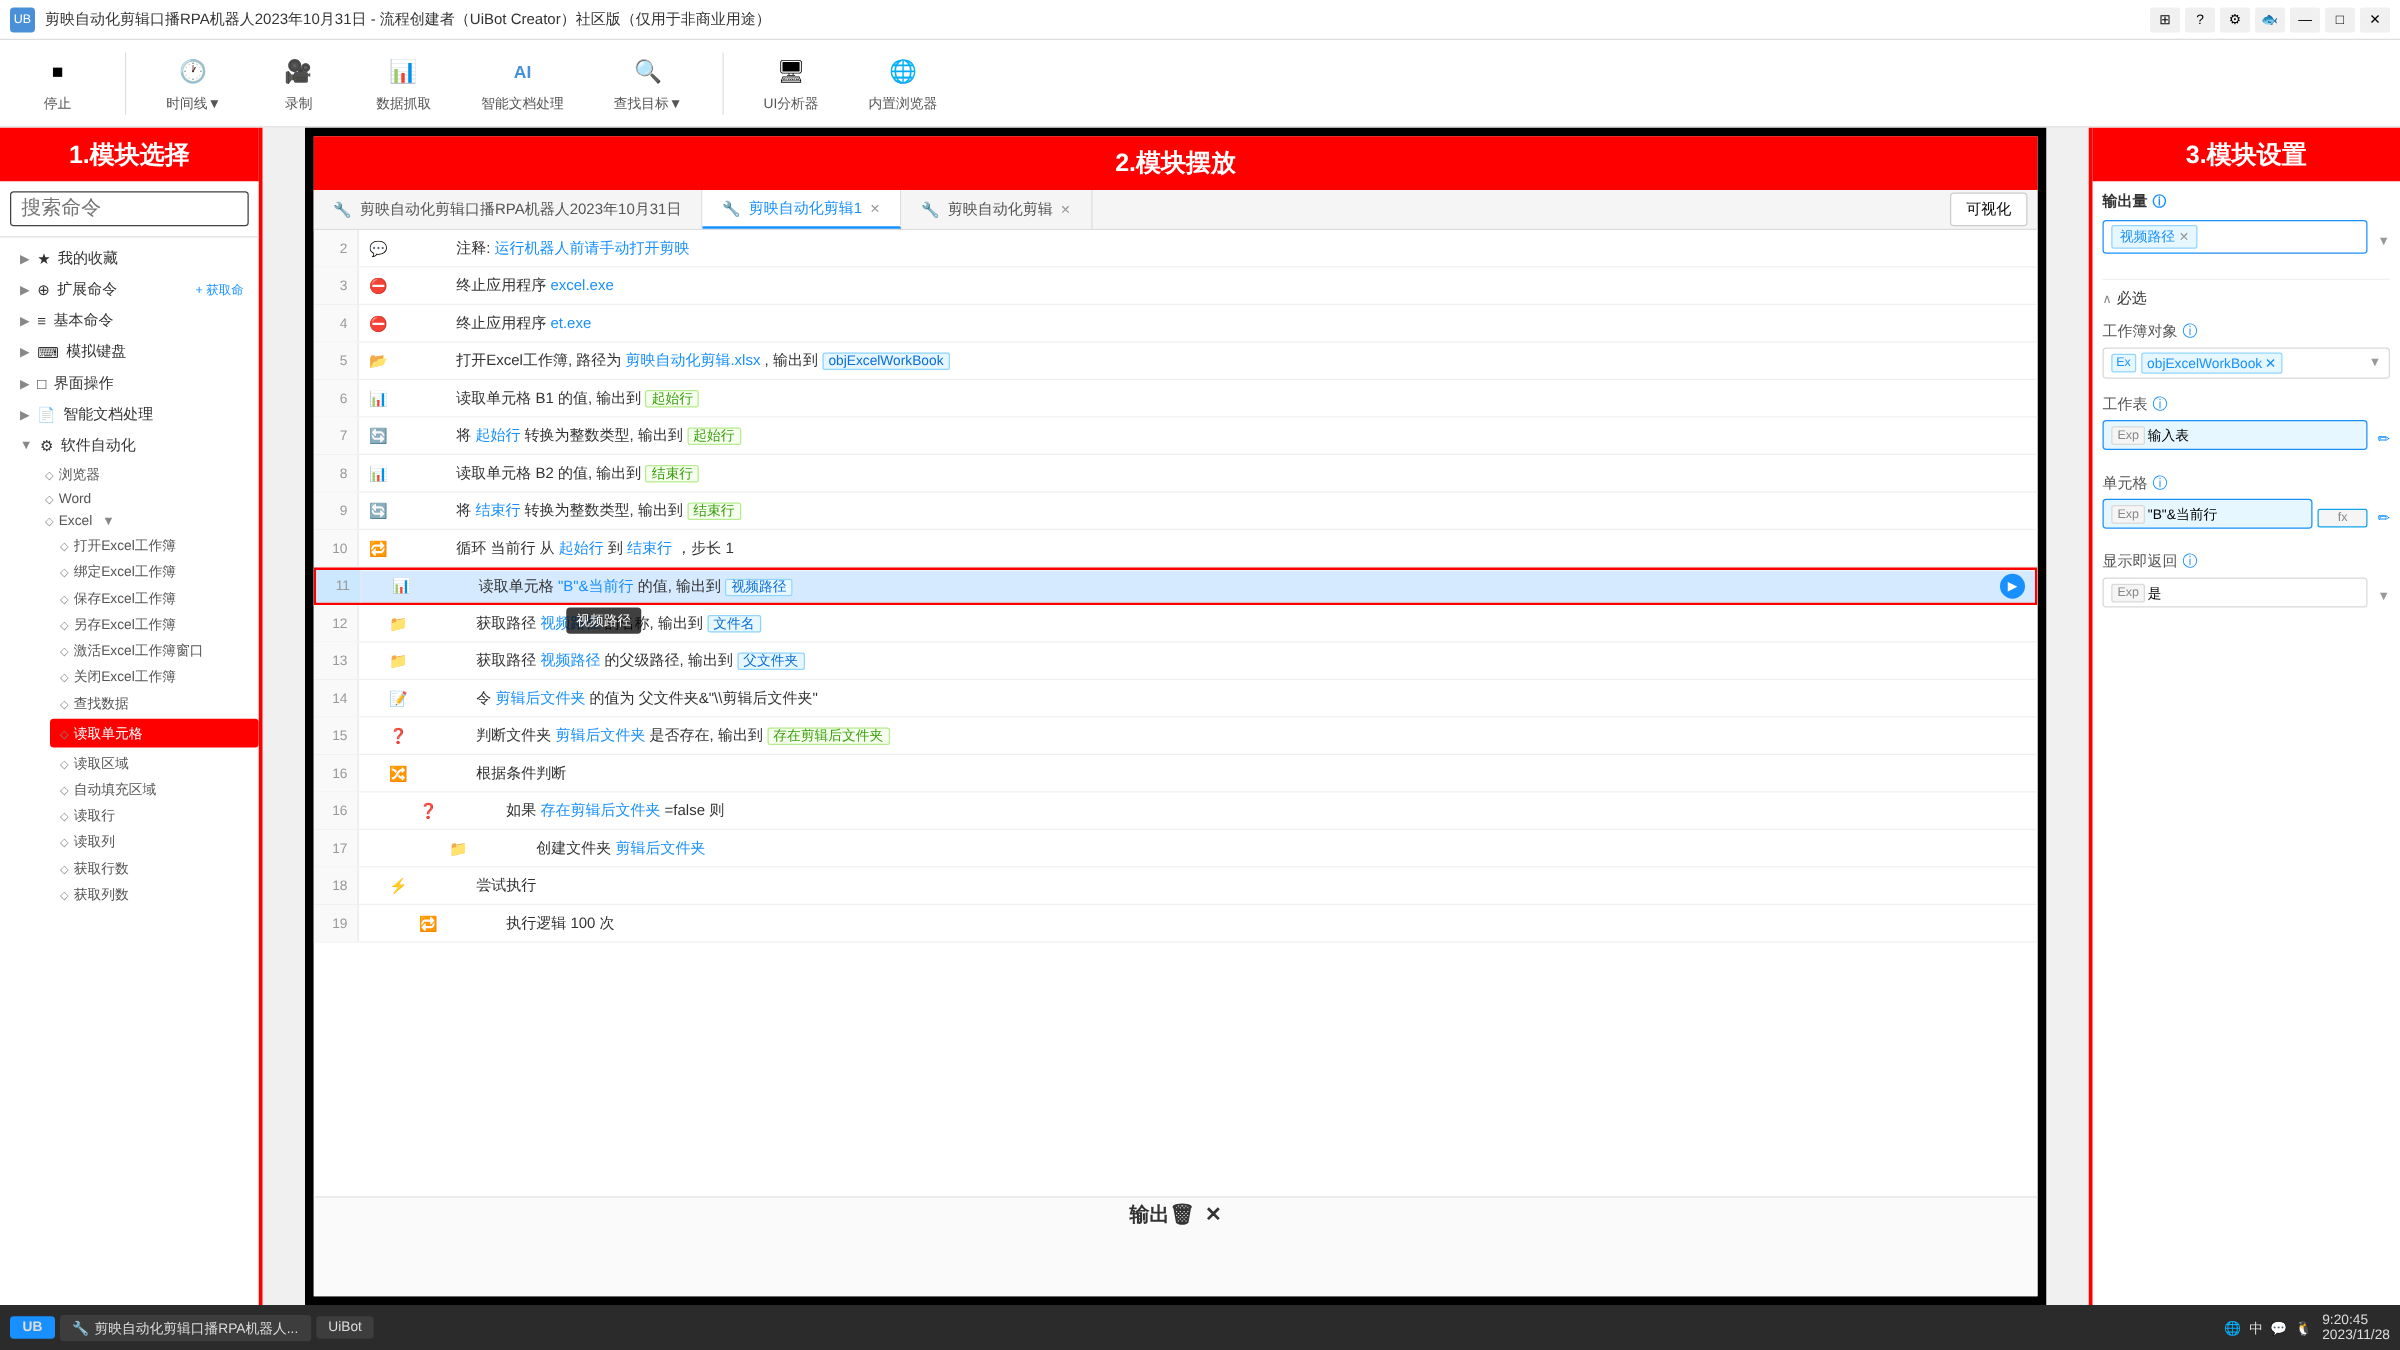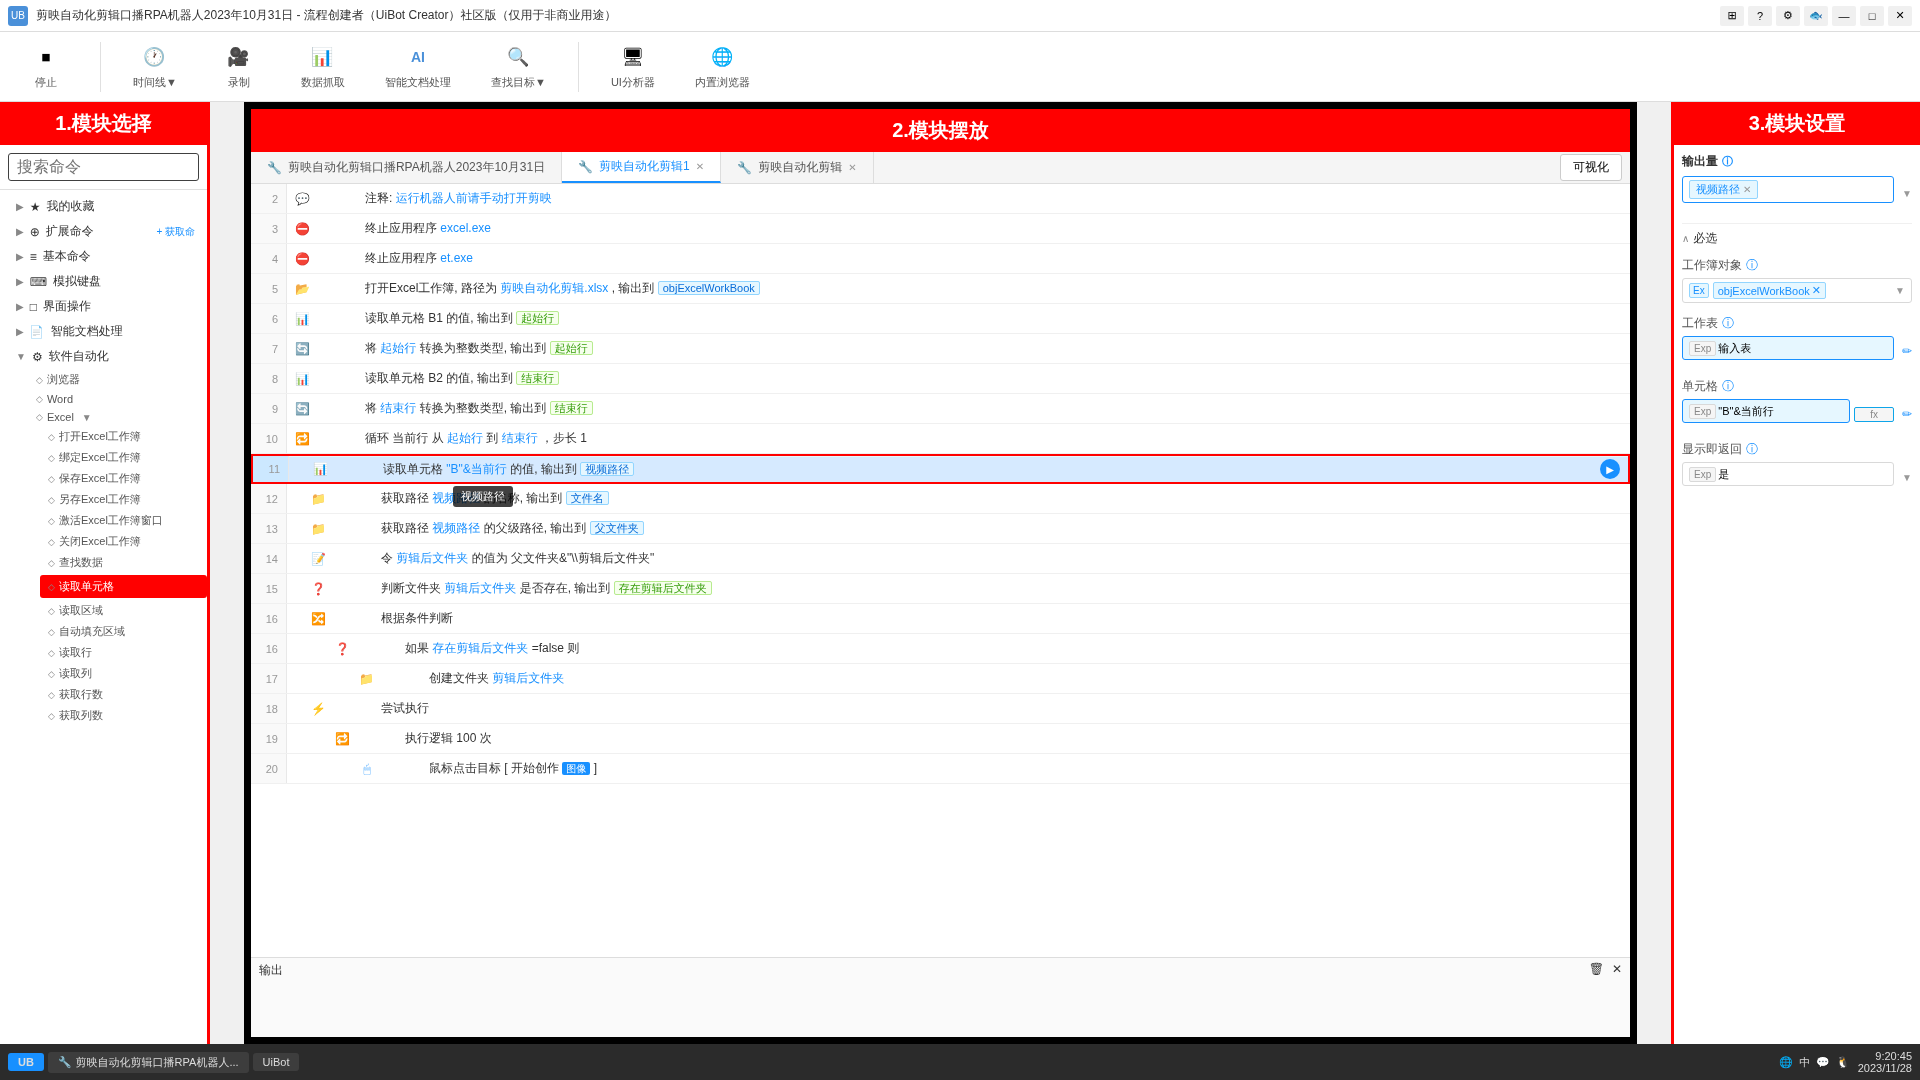--- a/index.html
+++ b/index.html
@@ -55,21 +55,21 @@
     .line-indent-2 { padding-left: 48px; }
     .line-indent-3 { padding-left: 72px; }
 
     .selected-line { background: #e6f7ff !important; border: 2px solid #ff0000; }
     .selected-line .line-content { background: #cce8ff; }
 
     .play-btn { position: absolute; right: 8px; width: 20px; height: 20px; background: #1890ff; border-radius: 50%; display: flex; align-items: center; justify-content: center; color: white; font-size: 10px; cursor: pointer; }
 
     
     .output-panel { height: 80px; border-top: 1px solid #ddd; padding: 4px 8px; background: #fafafa; flex-shrink: 0; }
-    .output-label { font-size: 12px; color: #333; margin-bottom: 4px; display: flex; justify-content: space-between; }
+    .output-label { font-size: 16px; color: #333; margin-bottom: 4px; display: flex; justify-content: center; font-weight: bold; }
     .output-icons { display: flex; gap: 8px; }
 
     
     .right-panel { width: 249px; background: #fff; border-left: 3px solid #ff0000; display: flex; flex-direction: column; flex-shrink: 0; }
     .right-panel-header { background: #ff0000; color: white; font-size: 20px; font-weight: bold; padding: 8px 12px; text-align: center; }
     .right-content { padding: 8px; flex: 1; overflow-y: auto; }
     .right-section { margin-bottom: 12px; }
     .right-section-title { font-size: 12px; color: #333; font-weight: bold; margin-bottom: 6px; display: flex; align-items: center; gap: 4px; }
     .right-section-title .info-icon { color: #1890ff; font-size: 11px; }
     .right-label { font-size: 12px; color: #555; margin-bottom: 4px; display: flex; align-items: center; gap: 4px; }
@@ -88,21 +88,21 @@
     .collapse-section { margin-bottom: 8px; }
     .collapse-header { display: flex; align-items: center; gap: 4px; font-size: 12px; color: #333; cursor: pointer; padding: 2px 0; }
     .collapse-arrow { font-size: 10px; color: #888; }
 
     
     .taskbar { height: 36px; background: #2b2b2b; display: flex; align-items: center; padding: 0 8px; gap: 4px; flex-shrink: 0; }
     .taskbar-item { padding: 3px 10px; background: #3d3d3d; border-radius: 3px; color: #ddd; font-size: 11px; cursor: pointer; display: flex; align-items: center; gap: 4px; }
     .taskbar-item.active { background: #1890ff; }
     .taskbar-right { margin-left: auto; display: flex; align-items: center; gap: 8px; color: #ddd; font-size: 11px; }
     .sys-tray { display: flex; align-items: center; gap: 6px; }
-    .time-display { text-align: right; }
+    .time-display { text-align: left; }
 
     .section-divider { height: 1px; background: #f0f0f0; margin: 4px 0; }
 
     .line-badge { background: #1890ff; color: white; font-size: 10px; padding: 1px 4px; border-radius: 2px; }
     .var-tag-blue { background: #e6f7ff; border: 1px solid #91d5ff; border-radius: 2px; padding: 0 4px; font-size: 11px; color: #096dd9; }
     .code-line:nth-child(11) .tooltip-popup { display: block; }
 
     .tooltip-popup { position: absolute; top: 30px; left: 200px; background: rgba(0,0,0,0.75); color: white; padding: 3px 8px; border-radius: 3px; font-size: 11px; z-index: 99; white-space: nowrap; }
 
     .exp-label { font-size: 10px; color: #888; padding: 1px 4px; border: 1px solid #d9d9d9; border-radius: 2px; background: #f5f5f5; margin-right: 2px; }
@@ -434,27 +434,20 @@
       </div>
 
       <div class="code-line">
         <div class="line-num">19</div>
         <div class="line-content line-indent-2">
           <span class="line-icon" style="color:#1890ff;">🔁</span>
           <span class="line-text">执行逻辑 100 次</span>
         </div>
       </div>
 
-      <div class="code-line">
-        <div class="line-num">20</div>
-        <div class="line-content line-indent-3">
-          <span class="line-icon" style="color:#1890ff;">🖱</span>
-          <span class="line-text">鼠标点击目标 [ 开始创作 <span class="line-badge">图像</span> ]</span>
-        </div>
-      </div>
     </div>
 
     <div class="output-panel">
       <div class="output-label">
         <span>输出</span>
         <div class="output-icons">
           <span style="cursor:pointer;">🗑</span>
           <span style="cursor:pointer;">✕</span>
         </div>
       </div>

